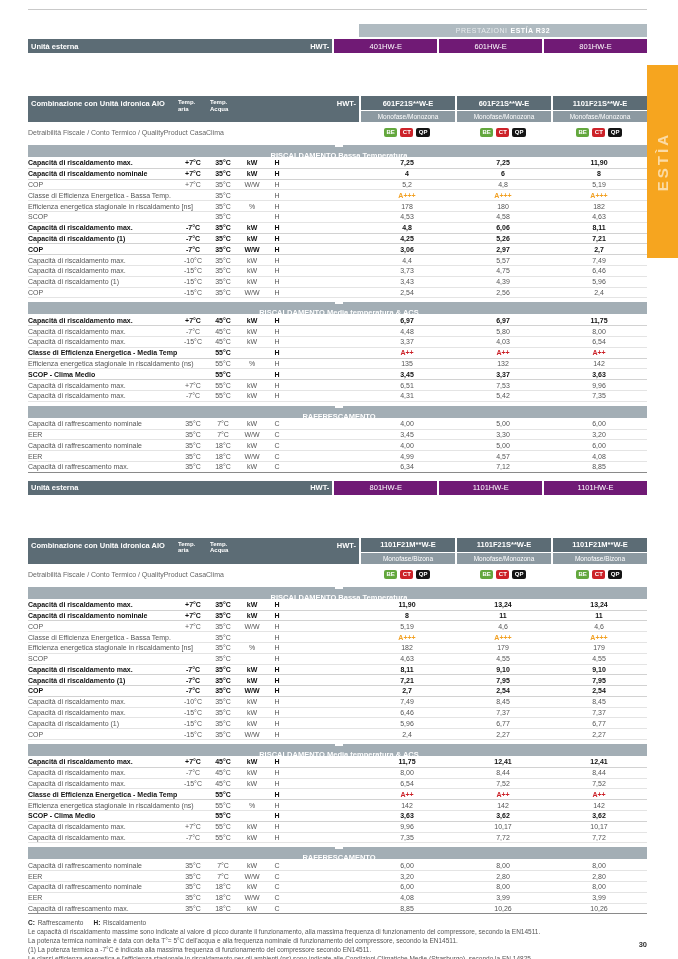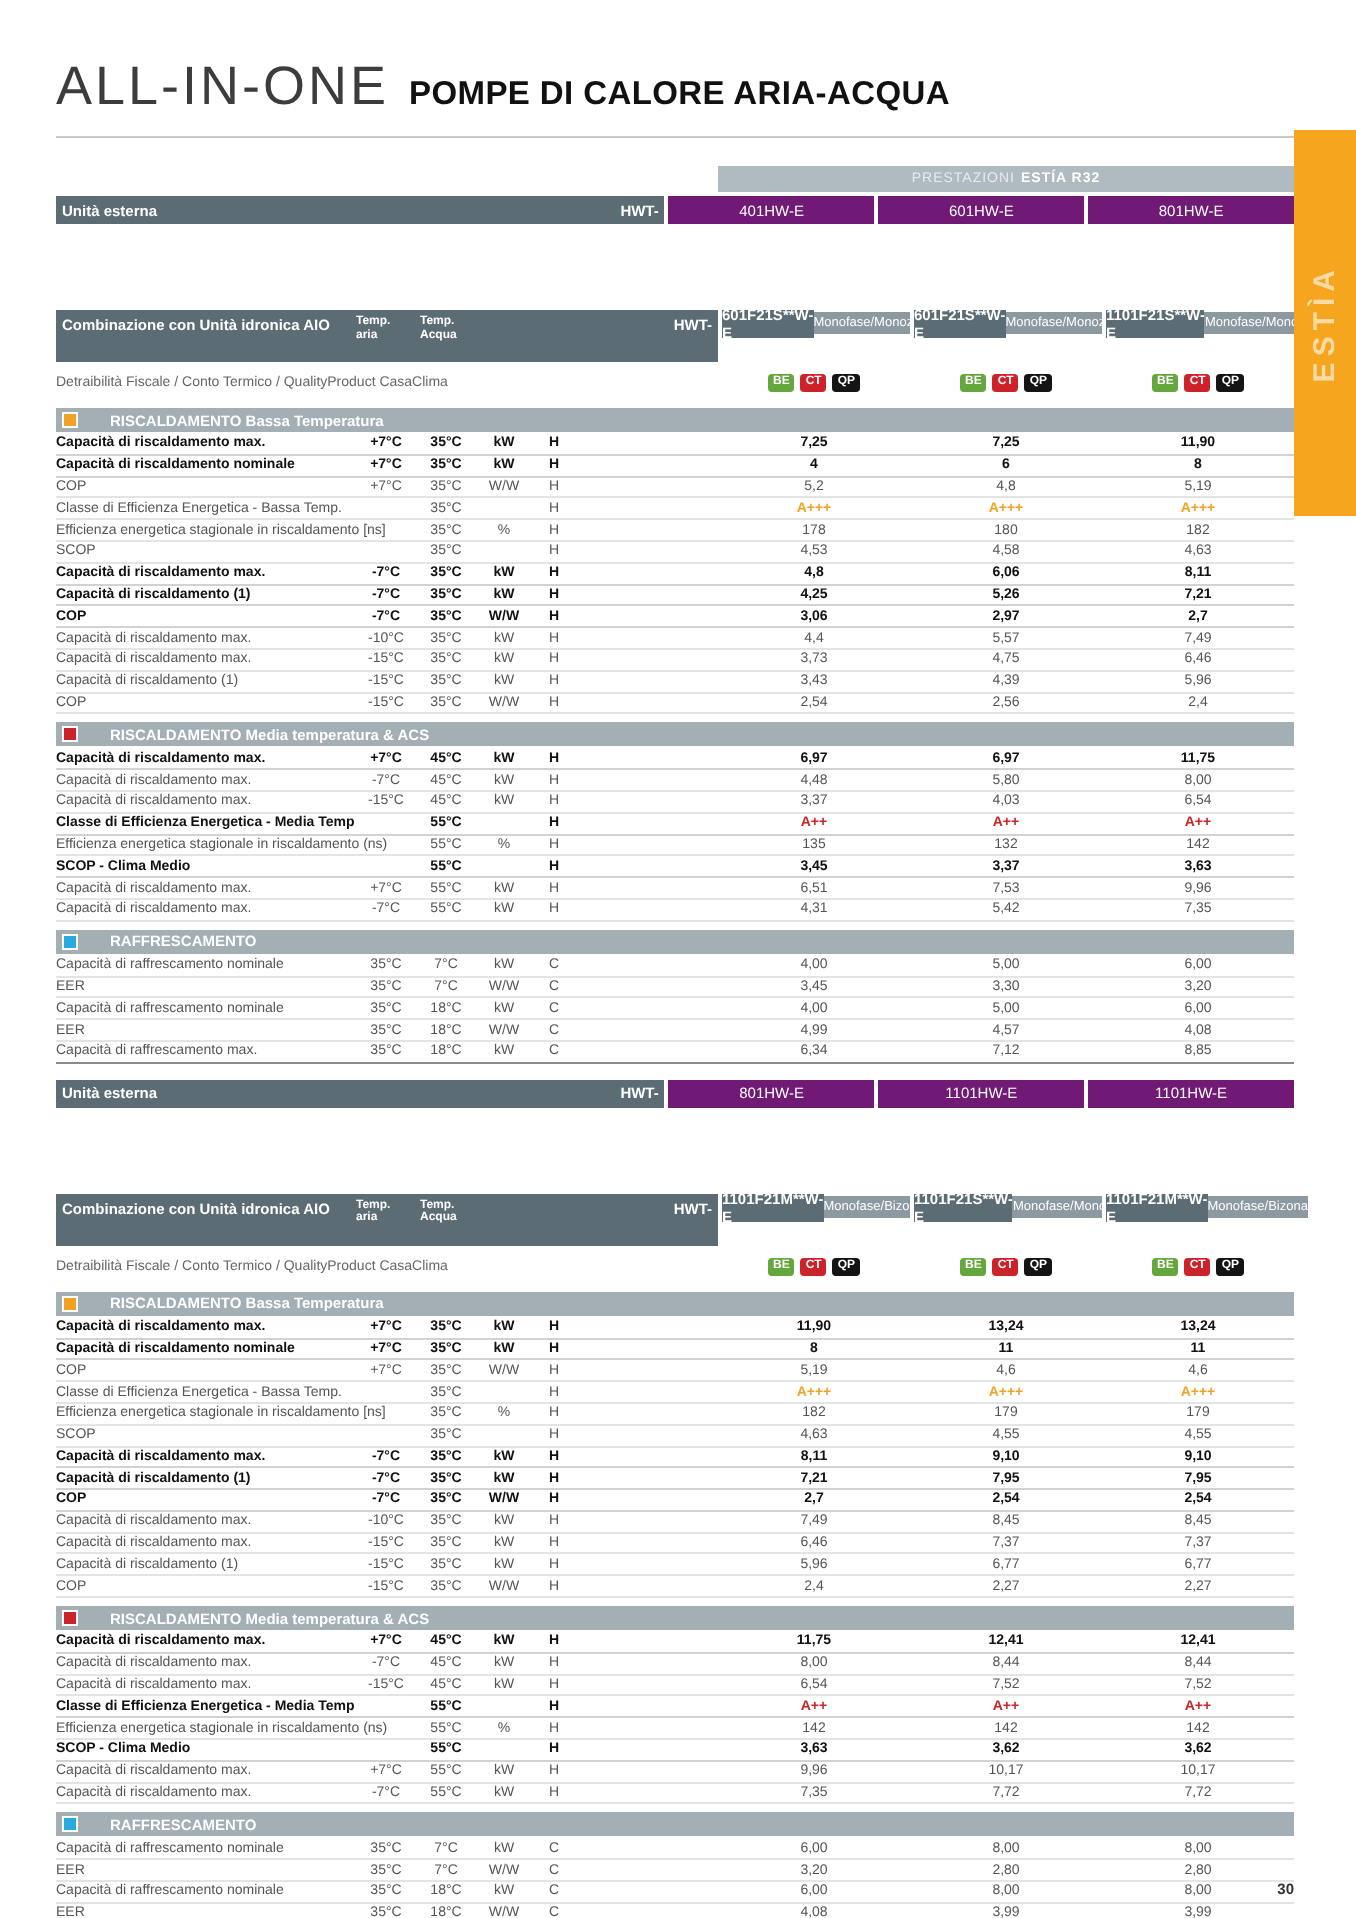--- a/index.html
+++ b/index.html
@@ -22,33 +22,33 @@
     background:#5C6C75;padding:0 3px;box-sizing:border-box;color:#fff;font-weight:bold;font-size:7.5px;}
   .hdr-cell{width:112px;background:#701a75;border-left:2px solid #fff;box-sizing:border-box;
     display:flex;align-items:center;justify-content:center;color:#fff;font-weight:normal;font-size:7.5px;}
 
   .combo-block{display:flex;margin-bottom:2px;margin-top:43px;}
   .combo-left{width:331px;height:26px;background:#5C6C75;position:relative;box-sizing:border-box;}
   .combo-label{position:absolute;left:3px;top:3px;font-weight:bold;color:#fff;font-size:7.5px;}
   .temp-lbl{position:absolute;top:3px;font-size:6px;line-height:6.5px;color:#fff;font-weight:bold;}
   .temp-lbl.p1{left:150px;} .temp-lbl.p2{left:182px;}
   .combo-hwt{position:absolute;right:3px;top:3px;color:#fff;font-weight:bold;font-size:7.5px;}
-  .combo-col{width:96px;border-left:2px solid #fff;box-sizing:border-box;display:flex;flex-direction:row;}
+  .combo-col{width:96px;border-left:2px solid #fff;box-sizing:border-box;display:flex;flex-direction:column;}
   .combo-code{height:14px;background:#5C6C75;color:#fff;font-weight:bold;font-size:7.5px;
     display:flex;align-items:center;justify-content:center;}
   .combo-phase{height:12px;background:#8C99A1;color:#fff;font-size:6.5px;border-top:1px solid #fff;
     display:flex;align-items:center;justify-content:center;box-sizing:border-box;}
 
   .detr-row{display:flex;align-items:center;height:17px;}
   .detr-label{width:331px;font-size:7px;color:#666;white-space:nowrap;}
   .badge-cell{width:96px;display:flex;justify-content:center;gap:3px;}
   .badge{font-size:6px;font-weight:bold;color:#fff;padding:1px 2.5px;border-radius:2px;line-height:7px;display:inline-block;}
 
-  .section-bar{height:12px;background:#A3AEB5;display:flex;align-items:center;gap:16px;
-    padding-left:3px;margin-top:4px;margin-bottom:1px;color:#fff;font-weight:bold;font-size:7.5px;}
+  .section-bar{height:12px;background:#A3AEB5;display:flex;align-items:center;gap:4px;
+    padding-left:3px;margin-top:4px;margin-bottom:1px;color:#fff;font-weight:bold;font-size:7.5px;flex-direction:column;}
   .sec-icon{width:6px;height:6px;border:1px solid #fff;display:inline-block;}
 
   .data-row{display:flex;align-items:center;height:10.8px;border-bottom:1px solid #E4E4E4;
     font-size:7px;color:#555;box-sizing:border-box;}
   .data-row.bold{font-weight:bold;color:#111;border-bottom-color:#d2d2d2;}
   .c-label{width:150px;white-space:nowrap;}
   .c-t1,.c-t2{width:30px;text-align:center;}
   .c-u{width:28px;text-align:center;}
   .c-m{width:22px;text-align:center;}
   .c-gap{width:71px;}
@@ -68,24 +68,20 @@
     display:flex;align-items:center;justify-content:center;}
   .side-tab-label{writing-mode:vertical-rl;transform:rotate(180deg);font-size:15px;font-weight:bold;
     letter-spacing:3px;color:rgba(255,255,255,0.6);}
   .page-num{position:absolute;right:31px;bottom:10px;font-size:7.5px;font-weight:bold;color:#333;}
 </style>
 </head>
 <body>
 
 <div class="page">
   <div class="content">
-    <div class="titlebar">
-      <span class="t-light">ALL-IN-ONE</span>
-      <span class="t-bold">POMPE DI CALORE ARIA-ACQUA</span>
-    </div>
     <div class="rule"></div>
     <div id="tables">
         <div class="tbl">
           <div class="prest-bar">
             <span class="prest-light">PRESTAZIONI</span>
             <span class="prest-bold">ESTÍA R32</span>
           </div>
           <div class="hdr-row">
             <div class="hdr-left">
               <span>Unità esterna</span>

